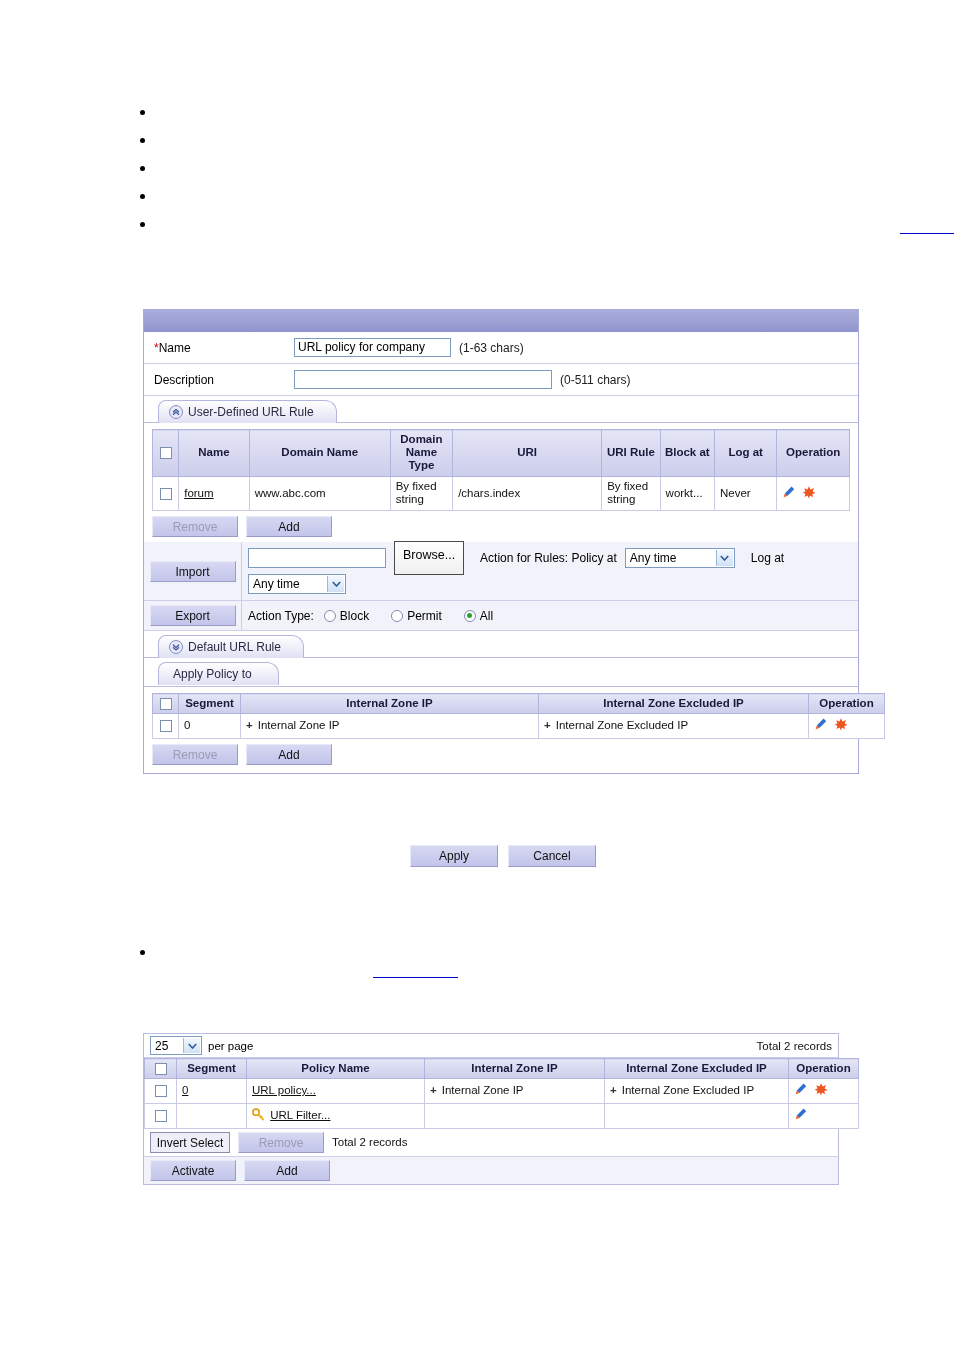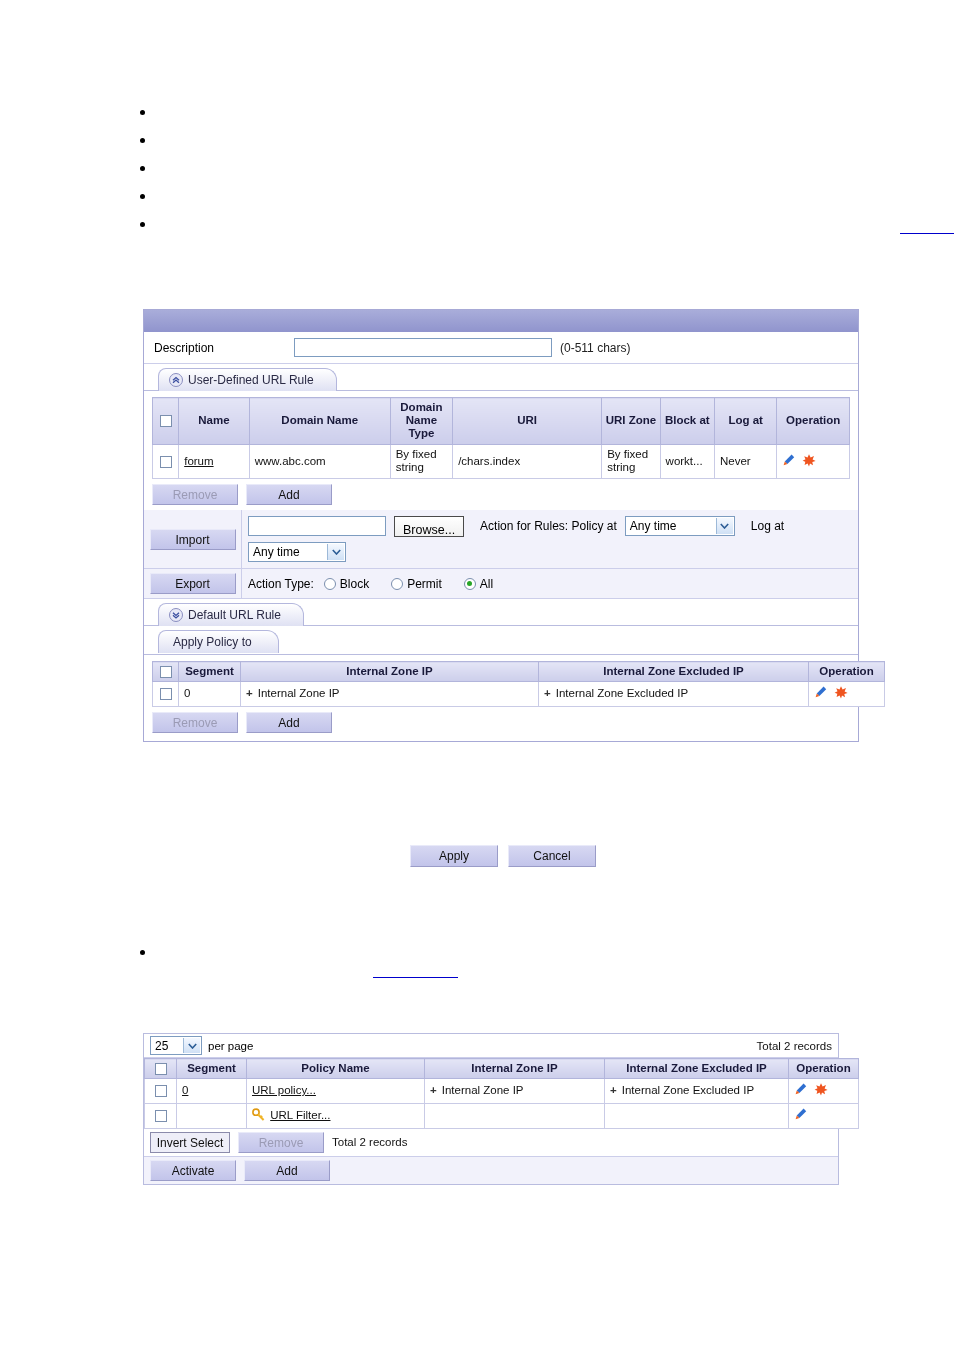--- a/index.html
+++ b/index.html
@@ -251,21 +251,21 @@
     right: 1px; top: 1px; bottom: 1px;
     width: 16px;
     background: linear-gradient(to bottom, #f4f8ff 0%, #cfe0f5 100%);
     border-left: 1px solid #9db9d8;
     display: flex; align-items: center; justify-content: center;
   }
 
   .browse-btn {
     background: linear-gradient(to bottom, #ffffff 0%, #f0f0f0 100%);
     border: 1px solid #4a4a4a;
-    height: 21px;
+    height: 34px;
     line-height: 19px;
     padding: 4px 8px;
     font-size: 12.5px;
     box-sizing: border-box;
     color: #000;
     cursor: pointer;
   }
 
   .radio {
     width: 12px; height: 12px;
@@ -344,20 +344,25 @@
 </ul>
 <div class="blue-rule" id="rule-top"></div>
 
 <div id="policy-panel">
 
   <div class="panel-titlebar">Add Policy Application</div>
 
   <div class="panel-body">
 
 
+    <div class="form-row">
+      <div class="form-label"><span class="req">*</span><span>Name</span></div>
+      <input class="txtinput" style="width: 157px;" value="URL policy for company">
+      <span class="hint">(1-63  chars)</span>
+    </div>
 
     <div class="form-row">
       <div class="form-label">Description</div>
       <input class="txtinput" style="width: 258px;" value="">
       <span class="hint">(0-511  chars)</span>
     </div>
 
     <div class="sec-tab-row">
       <div class="sec-tab">
         <span class="chev-badge">
@@ -383,21 +388,21 @@
             <col style="width:62px">
             <col style="width:72px">
         </colgroup>
         <thead>
           <tr>
             <th><span class="cb"></span></th>
             <th>Name</th>
             <th>Domain Name</th>
             <th>Domain Name Type</th>
             <th>URI</th>
-            <th>URI Zone</th>
+            <th>URI Rule</th>
             <th>Block at</th>
             <th>Log at</th>
             <th>Operation</th>
           </tr>
         </thead>
         <tbody>
           <tr>
             <td style="text-align:center"><span class="cb"></span></td>
             <td><span class="lnk">forum</span></td>
             <td>www.abc.com</td>

